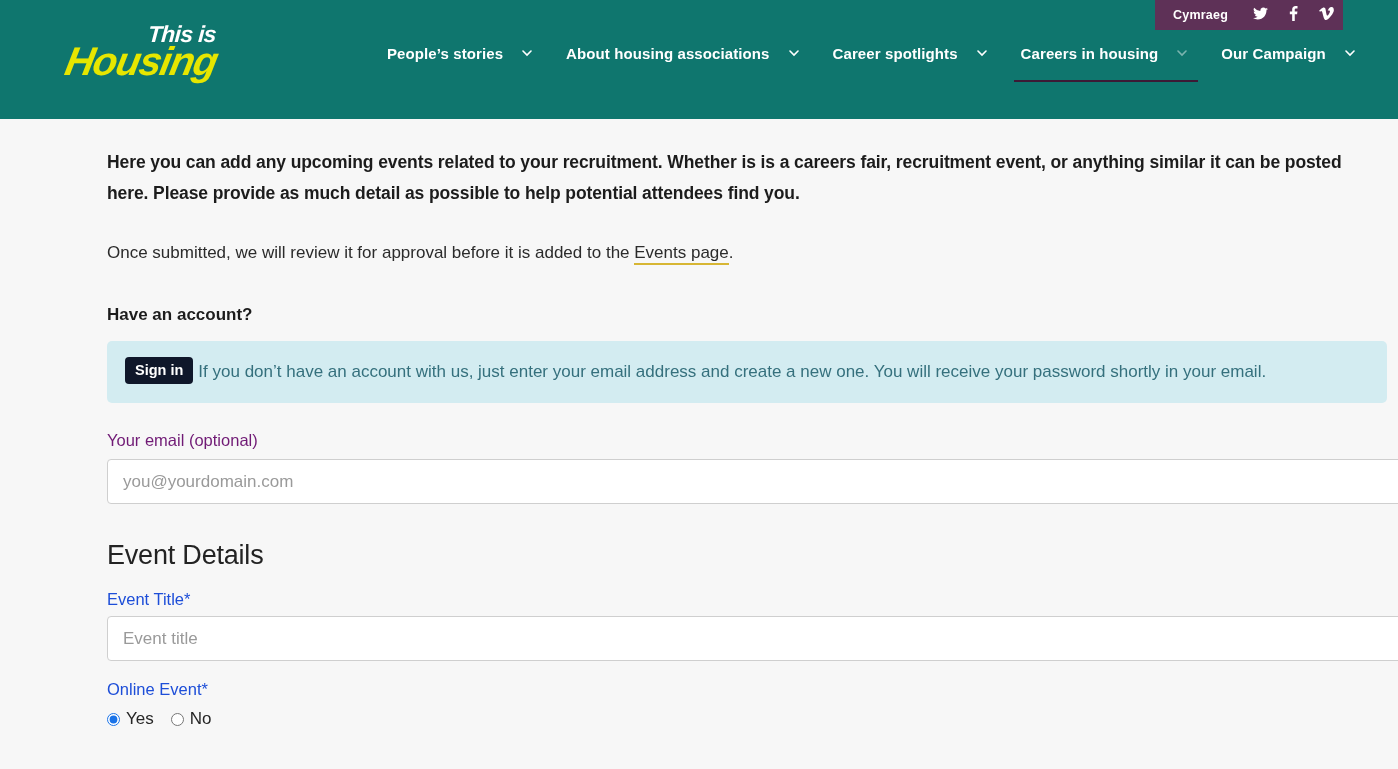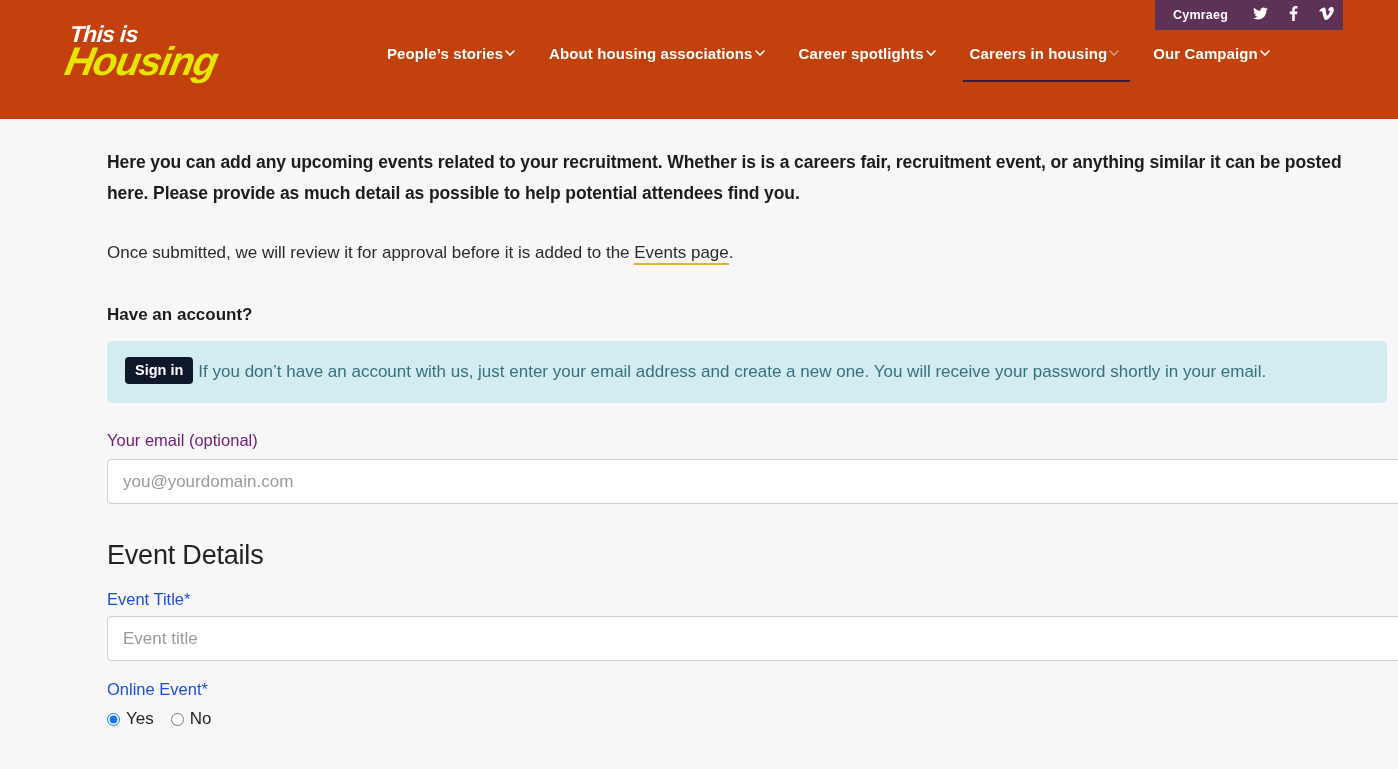--- a/index.html
+++ b/index.html
@@ -10,21 +10,22 @@
     background: #f7f7f7;
     font-family: "Liberation Sans", sans-serif;
     overflow: hidden;
   }
 
   
   .site-header {
     position: relative;
     width: 100%;
     height: 119px;
-    background: #c2410c;
+    background: #0f766e;
+    text-align: right;
   }
 
   .utility-bar {
     position: absolute;
     top: 0;
     right: 55px;
     height: 30px;
     background: #5e3157;
     display: flex;
     align-items: stretch;
@@ -89,21 +90,21 @@
     left: 370px;
     top: 40px;
     right: 20px;
     display: flex;
     align-items: flex-start;
   }
   .nav-item {
     position: relative;
     display: flex;
     align-items: center;
-    gap: 2px;
+    gap: 19px;
     padding: 0 17px;
     color: #ffffff;
     font-size: 15px;
     font-weight: bold;
     letter-spacing: .1px;
     text-decoration: none;
     cursor: pointer;
     white-space: nowrap;
     height: 26px;
   }

